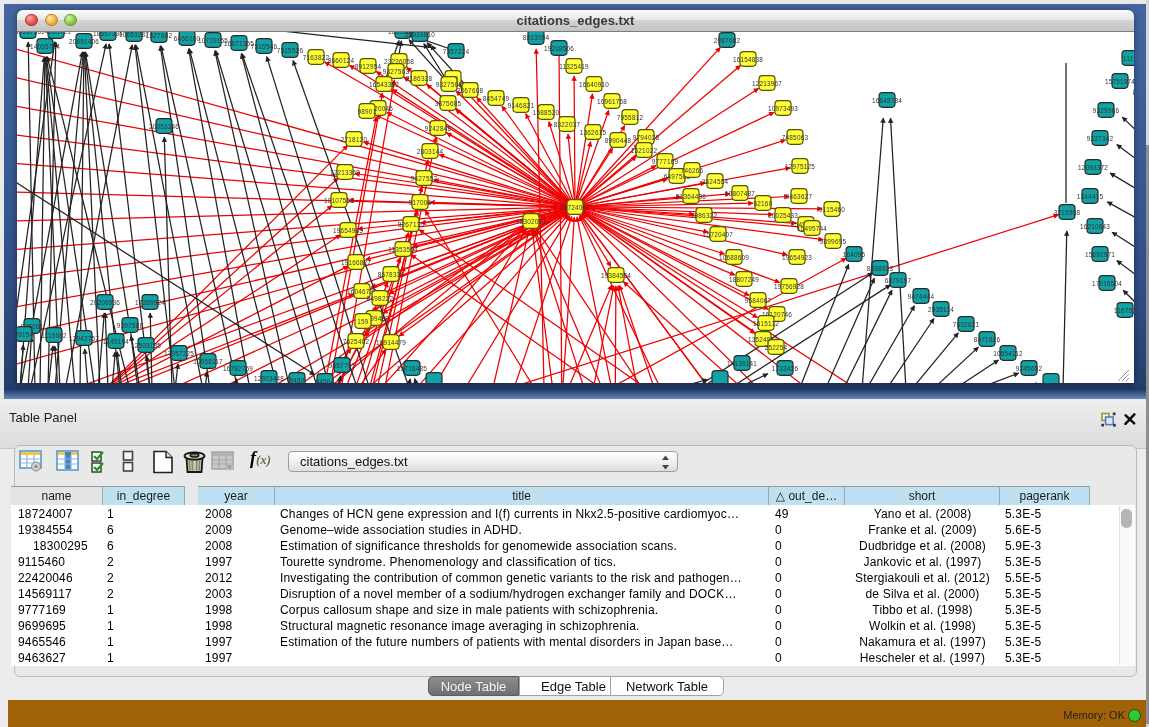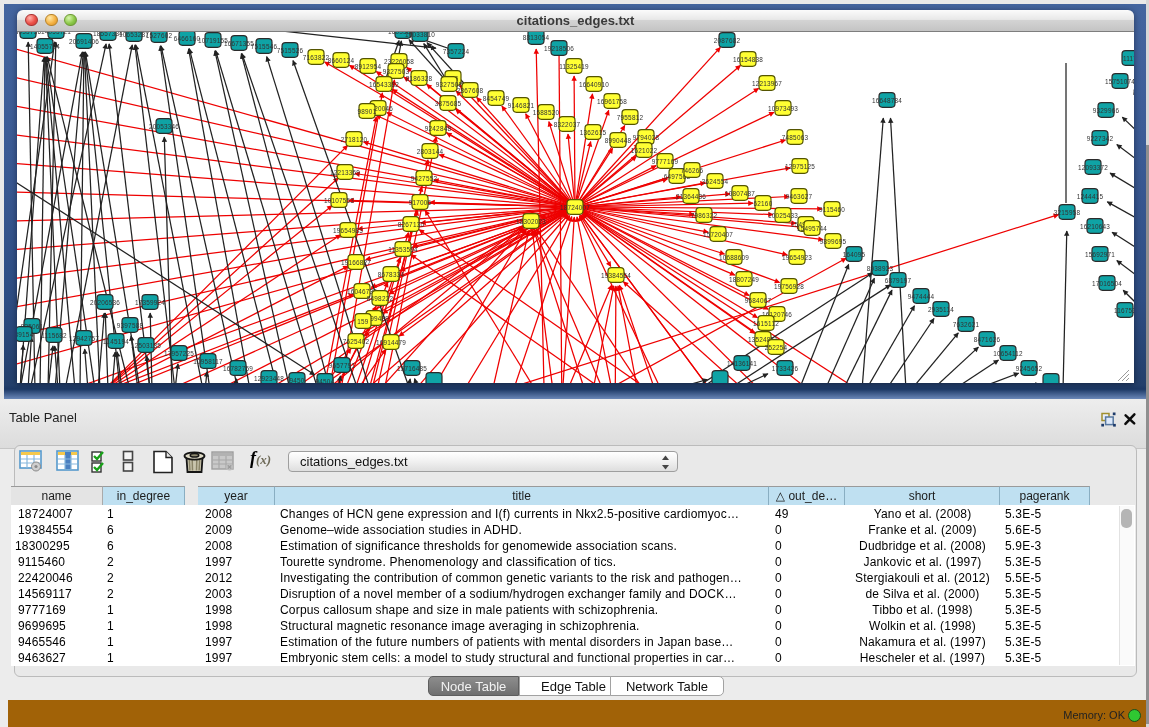--- a/index.html
+++ b/index.html
@@ -929,21 +929,21 @@
 <div class="row" style="top:18px">
 <span style="left:7px">19384554</span>
           <span style="left:96px">6</span>
           <span style="left:194px">2009</span>
 <span style="left:269px">Genome–wide association studies in ADHD.</span>
           <span style="left:764px">0</span>
 <span class="ctr" style="left:834px;width:155px">Franke et al. (2009)</span>
           <span style="left:994px">5.6E-5</span>
         </div>
 <div class="row" style="top:34px">
-<span style="left:4px">18300295</span>
+<span style="left:22px">18300295</span>
           <span style="left:96px">6</span>
           <span style="left:194px">2008</span>
 <span style="left:269px">Estimation of significance thresholds for genomewide association scans.</span>
           <span style="left:764px">0</span>
 <span class="ctr" style="left:834px;width:155px">Dudbridge et al. (2008)</span>
           <span style="left:994px">5.9E-3</span>
         </div>
 <div class="row" style="top:50px">
 <span style="left:7px">9115460</span>
           <span style="left:96px">2</span>
@@ -995,21 +995,20 @@
           <span style="left:194px">1997</span>
 <span style="left:269px">Estimation of the future numbers of patients with mental disorders in Japan base…</span>
           <span style="left:764px">0</span>
 <span class="ctr" style="left:834px;width:155px">Nakamura et al. (1997)</span>
           <span style="left:994px">5.3E-5</span>
         </div>
 <div class="row" style="top:146px">
 <span style="left:7px">9463627</span>
           <span style="left:96px">1</span>
           <span style="left:194px">1997</span>
-<span style="left:269px">Embryonic stem cells: a model to study structural and functional properties in car…</span>
           <span style="left:764px">0</span>
 <span class="ctr" style="left:834px;width:155px">Hescheler et al. (1997)</span>
           <span style="left:994px">5.3E-5</span>
         </div>
   </div>
   <div id="sbar"></div>
       <div id="sthumb"></div>
   <div id="tabs">
     <div class="seg" style="left:0;width:91px;background:linear-gradient(180deg,#8d8d8d,#6f6f6f);color:#f2f2f2;border-color:#5e5e5e;border-radius:5px 0 0 5px">Node Table</div>
     <div class="seg" style="left:91px;width:109px">Edge Table</div>

